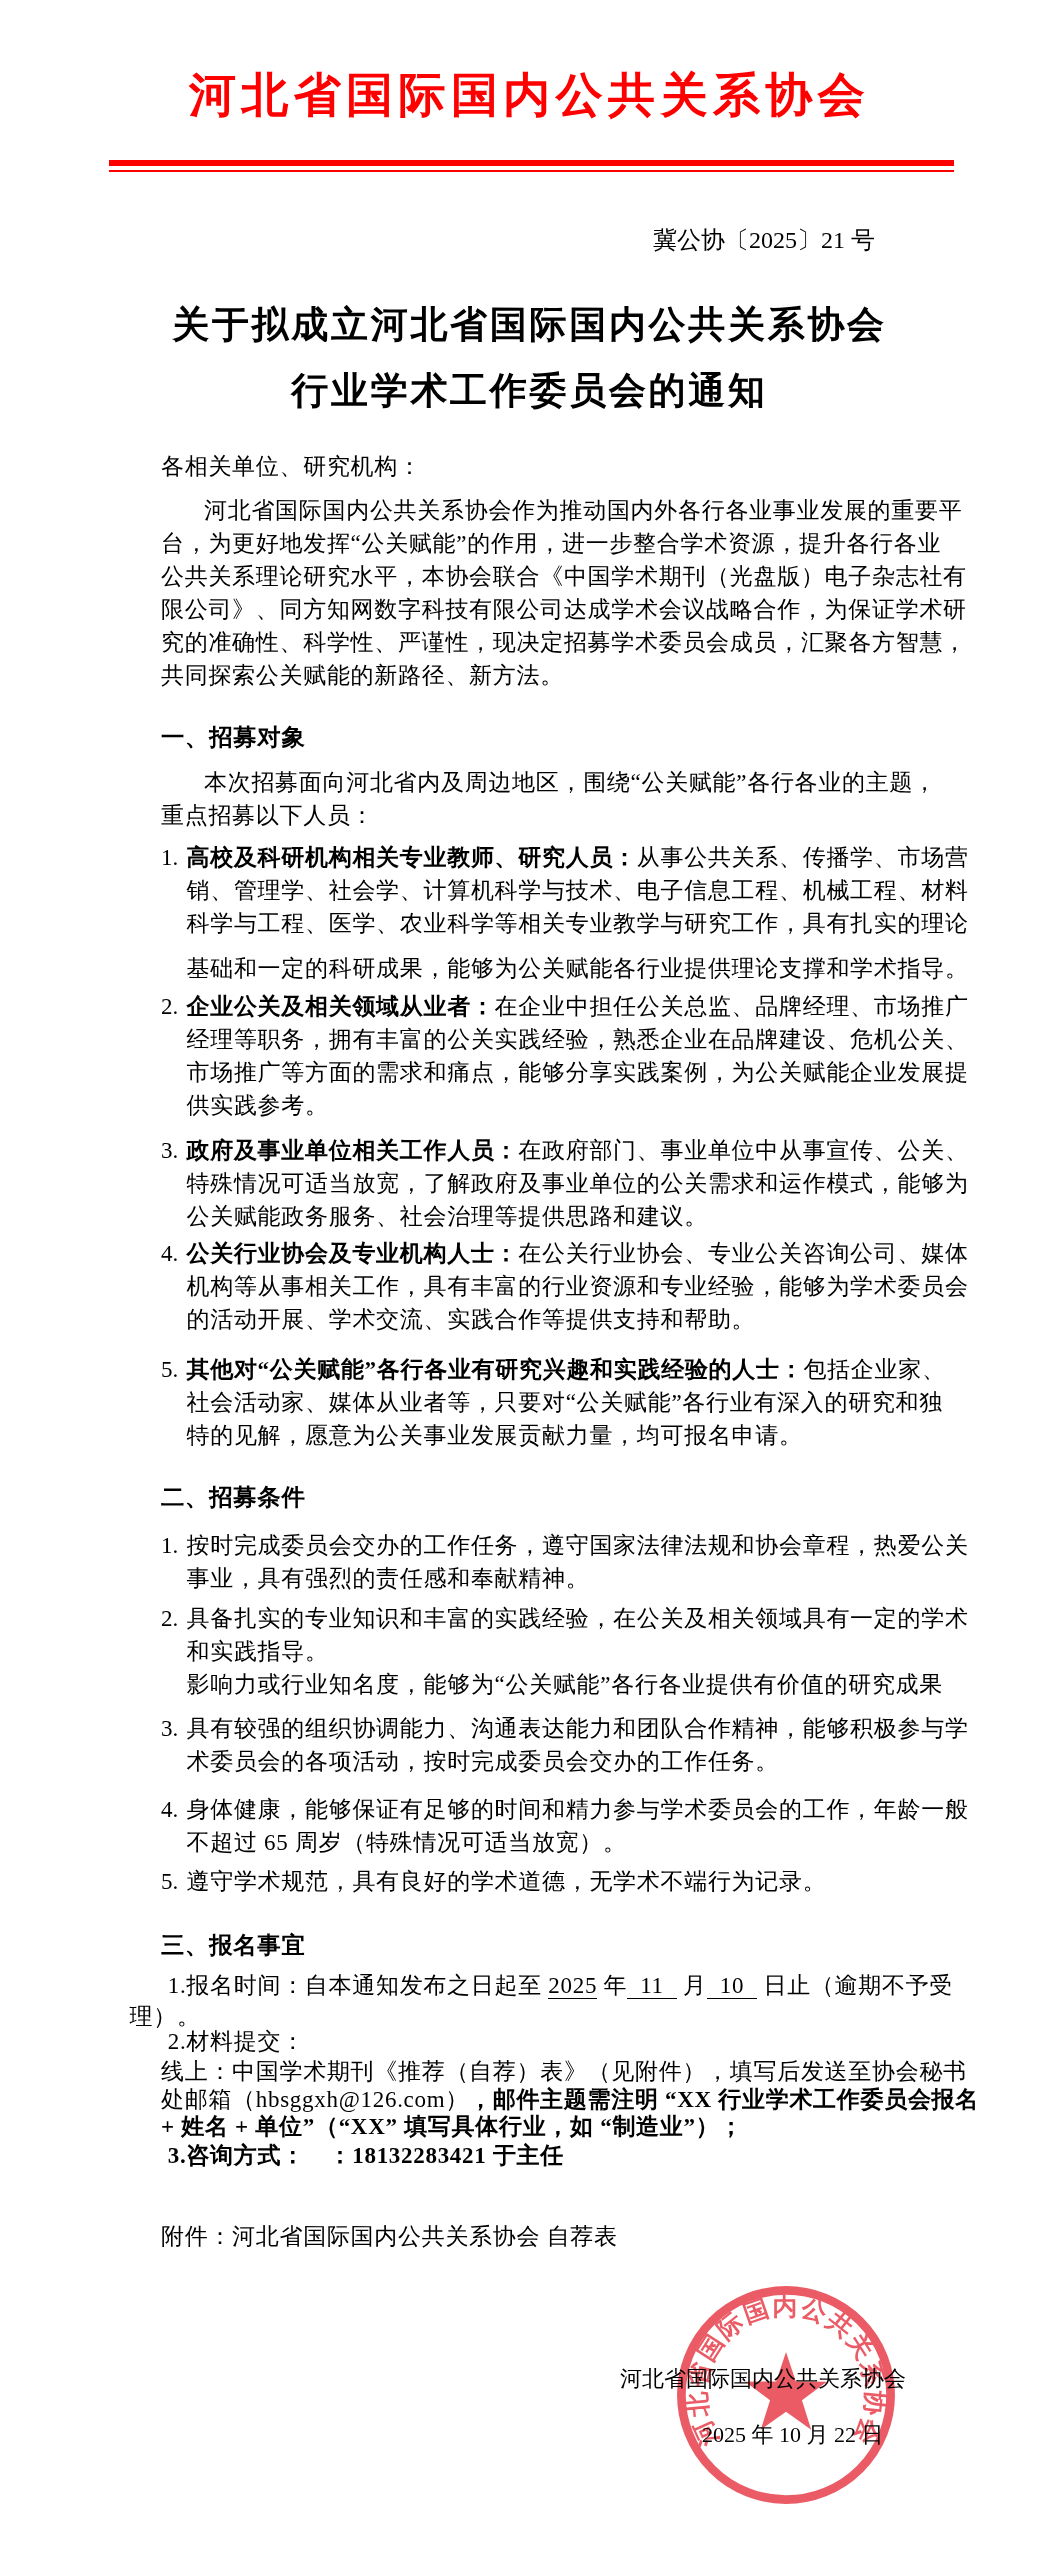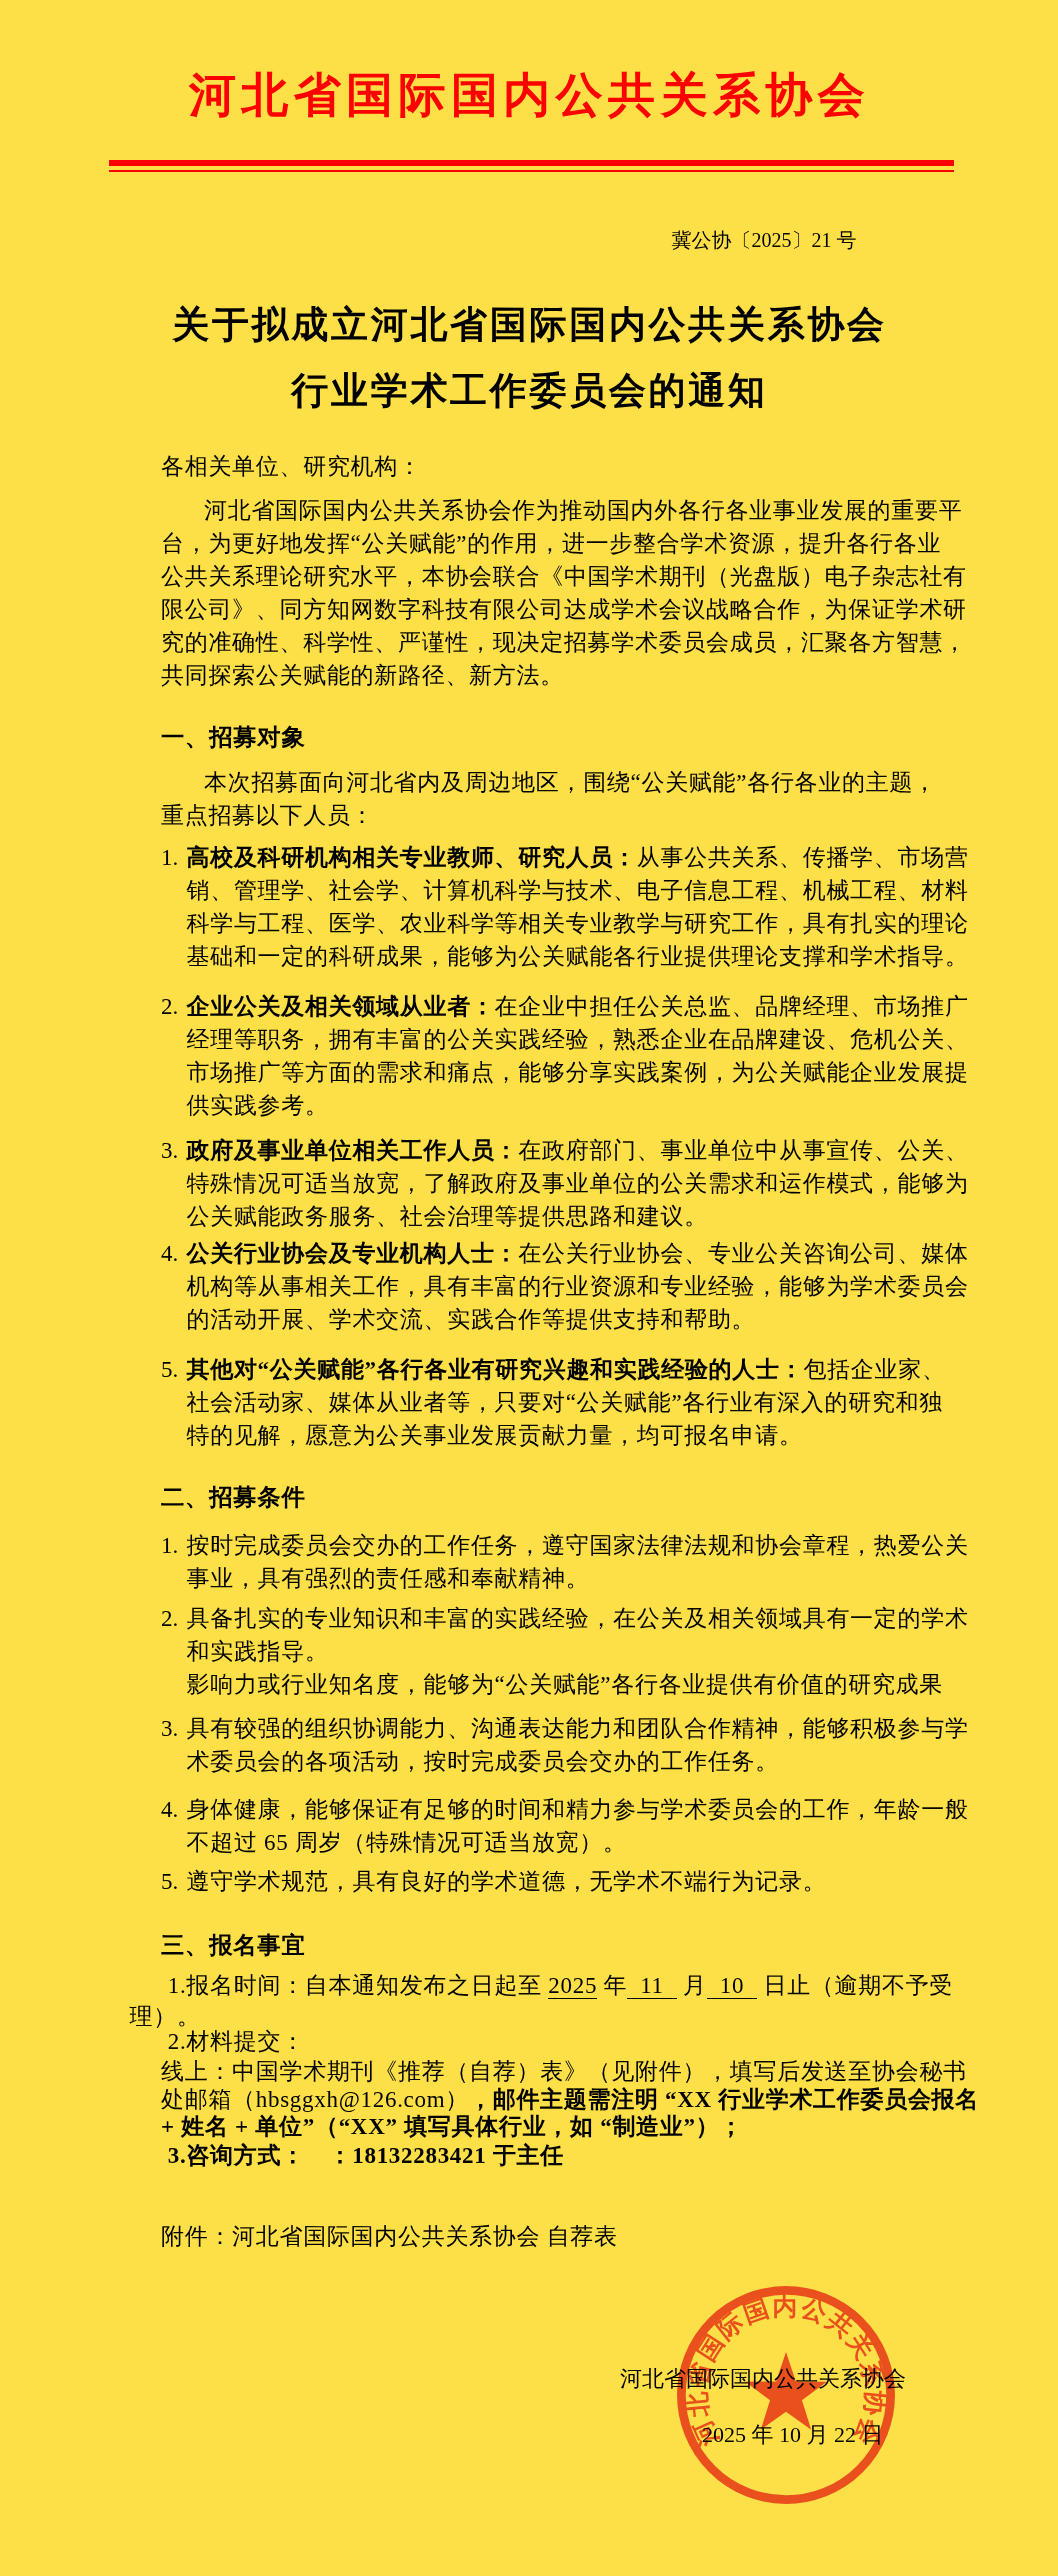--- a/index.html
+++ b/index.html
@@ -1,37 +1,37 @@
 <!DOCTYPE html>
 <html style="font-size:10.7px"><head>
 <meta charset="utf-8">
 <style>
   html,body{margin:0;padding:0;background:#888;}
   .page{
     position:relative;
     width:1059px;height:2576px;
-    background:#fde047;
+    background:#ffffff;
     font-family:"Liberation Serif", serif;
     color:#000;
     overflow:hidden;
   }
   .red-head{
     position:absolute;top:60px;left:0;right:0;
     text-align:center;
     color:#ff0000;
     font-size:47px;font-weight:bold;
     letter-spacing:5.4px;line-height:70px;
     white-space:nowrap;
   }
   .rule{position:absolute;left:109px;width:845px;background:#ff0000;}
   .rule-thick{top:160px;height:6px;}
   .rule-thin{top:170px;height:2px;}
   .doc-no{
     position:absolute;top:226px;left:603px;width:322px;
-    text-align:center;font-size:20px;line-height:29.5px;white-space:nowrap;
+    text-align:center;font-size:24px;line-height:29.5px;white-space:nowrap;
   }
   .doc-title{
     position:absolute;top:292px;left:0;right:0;
     text-align:center;font-size:37px;font-weight:bold;
     line-height:66px;letter-spacing:2.7px;white-space:nowrap;
   }
   .blk{
     position:absolute;left:161px;width:801px;
     font-size:23px;letter-spacing:0.7px;line-height:var(--lh,33px);
   }
@@ -75,21 +75,21 @@
 
   <div class="blk hd" style="top:723px;--lh:29.5px">一、招募对象</div>
   <div class="blk" style="top:766px;--lh:33px">
       <div class="tl" style="padding-left: 43px;"><span>本次招募面向河北省内及周边地区，围绕“公关赋能”各行各业的主题，</span></div>
       <div class="tl"><span>重点招募以下人员：</span></div>
     </div>
   <div class="blk" style="top:841px;--lh:33px">
       <div class="tl"><span class="num">1.</span><span class="b">高校及科研机构相关专业教师、研究人员：</span><span>从事公共关系、传播学、市场营</span></div>
       <div class="tl" style="padding-left: 25.5px;"><span>销、管理学、社会学、计算机科学与技术、电子信息工程、机械工程、材料</span></div>
       <div class="tl" style="padding-left: 25.5px;"><span>科学与工程、医学、农业科学等相关专业教学与研究工作，具有扎实的理论</span></div>
-      <div class="tl" style="padding-left: 25.5px;"><span>基础和一定的科研成果，能够为公关赋能各行业提供理论支撑和学术指导。</span></div>
+      <div class="tl" style="padding-left: 25.5px; margin-top: 12px;"><span>基础和一定的科研成果，能够为公关赋能各行业提供理论支撑和学术指导。</span></div>
     </div>
   <div class="blk" style="top:990px;--lh:33px">
       <div class="tl"><span class="num">2.</span><span class="b">企业公关及相关领域从业者：</span><span>在企业中担任公关总监、品牌经理、市场推广</span></div>
       <div class="tl" style="padding-left: 25.5px;"><span>经理等职务，拥有丰富的公关实践经验，熟悉企业在品牌建设、危机公关、</span></div>
       <div class="tl" style="padding-left: 25.5px;"><span>市场推广等方面的需求和痛点，能够分享实践案例，为公关赋能企业发展提</span></div>
       <div class="tl" style="padding-left: 25.5px;"><span>供实践参考。</span></div>
     </div>
   <div class="blk" style="top:1134px;--lh:33px">
       <div class="tl"><span class="num">3.</span><span class="b">政府及事业单位相关工作人员：</span><span>在政府部门、事业单位中从事宣传、公关、</span></div>
       <div class="tl" style="padding-left: 25.5px;"><span>特殊情况可适当放宽，了解政府及事业单位的公关需求和运作模式，能够为</span></div>

